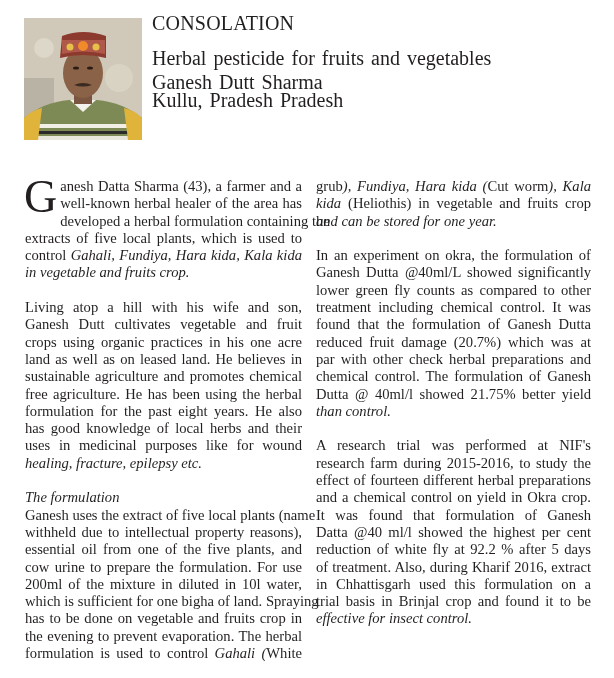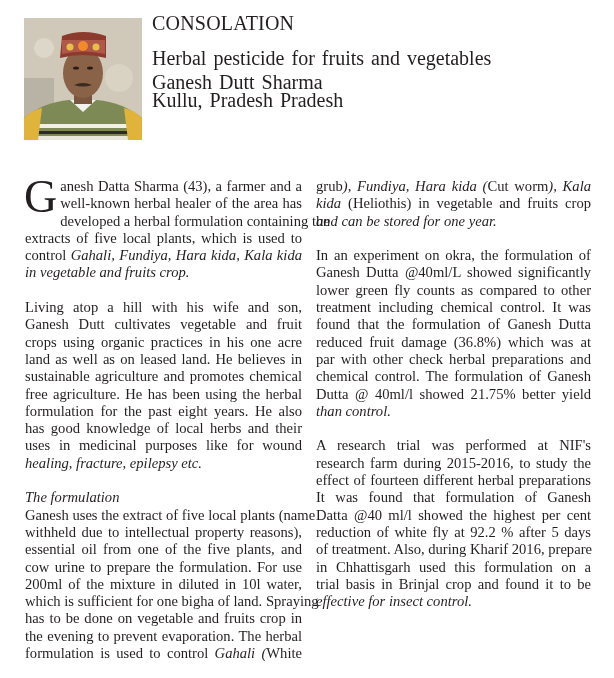--- a/index.html
+++ b/index.html
@@ -117,32 +117,33 @@
     <span class="line"><i>kida</i><span> (Heliothis) in vegetable and fruits crop</span></span>
     <span class="line last">and can be stored for one year.</span>
   </div>
   <div class="gap"></div>
   <div>
     <span class="line">In an experiment on okra, the formulation of</span>
     <span class="line">Ganesh Dutta @40ml/L showed significantly</span>
     <span class="line">lower green fly counts as compared to other</span>
     <span class="line">treatment including chemical control. It was</span>
     <span class="line">found that the formulation of Ganesh Dutta</span>
-    <span class="line">reduced fruit damage (36.8%) which was at</span>
+    <span class="line">reduced fruit damage (20.7%) which was at</span>
     <span class="line">par with other check herbal preparations and</span>
     <span class="line">chemical control. The formulation of Ganesh</span>
     <span class="line">Dutta @ 40ml/l showed 21.75% better yield</span>
     <span class="line last">than control.</span>
   </div>
   <div class="gap"></div>
   <div>
     <span class="line">A research trial was performed at NIF's</span>
     <span class="line">research farm during 2015-2016, to study the</span>
     <span class="line">effect of fourteen different herbal preparations</span>
+    <span class="line">and a chemical control on yield in Okra crop.</span>
     <span class="line">It was found that formulation of Ganesh</span>
     <span class="line">Datta @40 ml/l showed the highest per cent</span>
     <span class="line">reduction of white fly at 92.2 % after 5 days</span>
-    <span class="line">of treatment. Also, during Kharif 2016, prepare</span>
+    <span class="line">of treatment. Also, during Kharif 2016, extract</span>
     <span class="line">in Chhattisgarh used this formulation on a</span>
     <span class="line">trial basis in Brinjal crop and found it to be</span>
     <span class="line last">effective for insect control.</span>
   </div>
 </div>
 
 </body></html>

